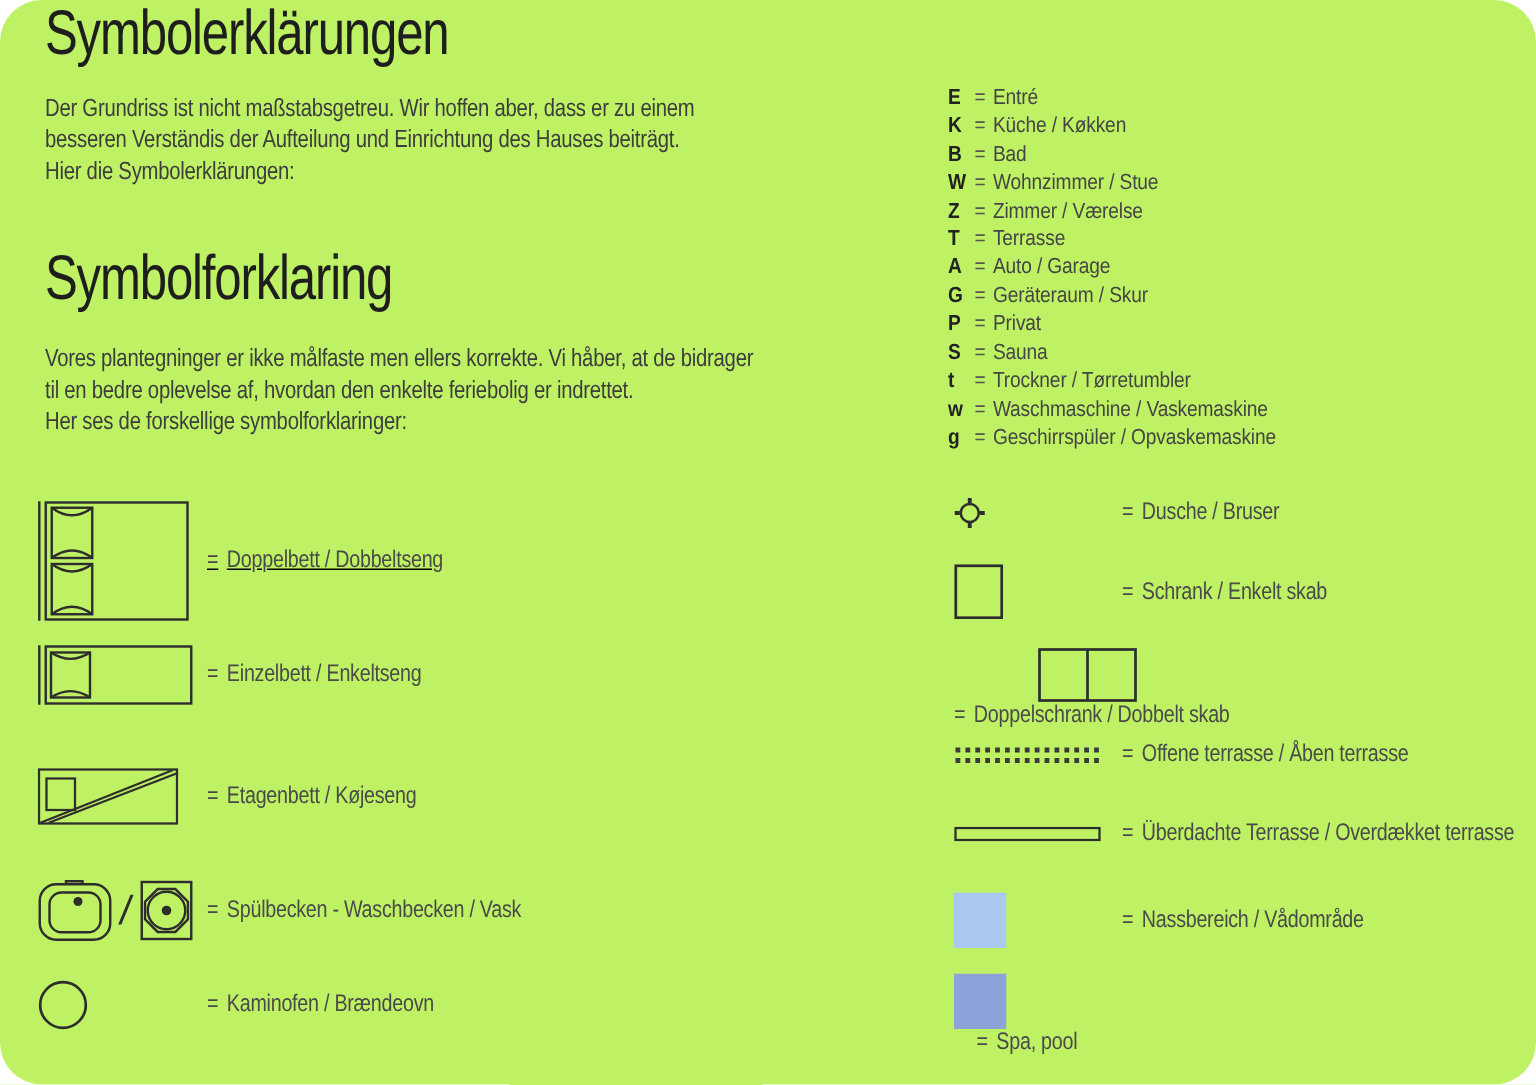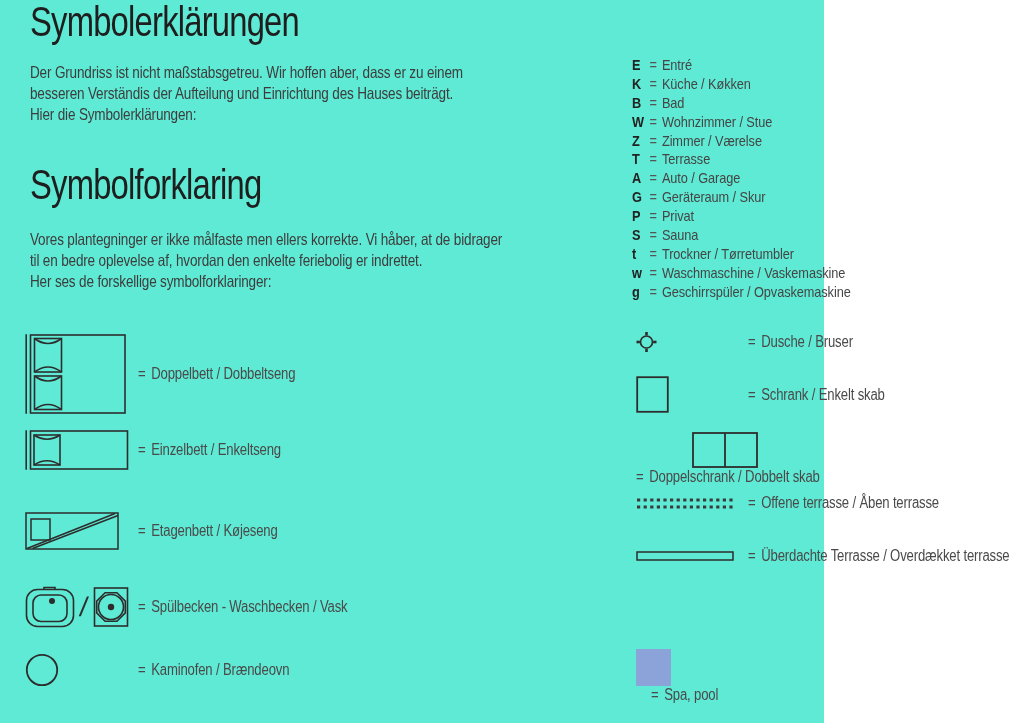--- a/index.html
+++ b/index.html
@@ -1,18 +1,18 @@
 <!DOCTYPE html>
 <html><head>
 <meta charset="utf-8">
 <style>
   * { margin:0; padding:0; box-sizing:border-box; }
   html,body { width:1024px; height:723px; background:#ffffff; overflow:hidden;
               font-family:"Liberation Sans", sans-serif; }
-  .page { position:relative; width:824px; height:723px; background:#5eead4; }
+  .page { position:relative; width:1024px; height:723px; background:#bef264;border-radius:28px; }
 
   .h1 { position:absolute; left:30px; color:#1e1e1e; font-size:42px; font-weight:500;
         letter-spacing:-1px; white-space:nowrap; transform:scaleX(0.78);
         transform-origin:0 0; line-height:1.05; }
   .h1.de { top:0px; }
   .h1.da { top:163px; }
 
   .para { position:absolute; left:30px; color:#3d3d3d; font-size:16.5px;
           line-height:21.2px; white-space:nowrap; transform:scaleX(0.82);
           transform-origin:0 0; letter-spacing:-0.2px; }
@@ -35,21 +35,21 @@
   .sym-row.right .icon-cell { width:112px; }
   .sym-label { white-space:nowrap; color:#4a4a4a; font-size:16px;
                transform:scaleX(0.82); transform-origin:0 50%;
                letter-spacing:-0.2px; }
   .sym-label .eq { margin-right:7px; }
   svg { display:block; }
   .slash { font-size:27px; color:#2d2d2d; font-weight:400; margin:0 5px;
            transform:skewX(-8deg); }
 
   
-  #row-double-bed   { top:334px; height:80px; }
+  #row-double-bed   { top:334px; height:80px;text-decoration:underline; }
   #row-single-bed   { top:430px; height:40px; }
   #row-bunk-bed     { top:512px; height:38px; }
   #row-sink         { top:586px; height:42px; }
   #row-stove        { top:653px; height:34px; }
   #row-shower          { top:331px; height:21px; }
   #row-cabinet         { top:376px; height:37px; }
   #row-double-cabinet  { top:432px; height:36px;flex-direction:column; }
   #row-open-terrace    { top:496px; height:14px; }
   #row-covered-terrace { top:550px; height:12px; }
   #row-wet-area        { top:595px; height:37px; }
@@ -255,20 +255,28 @@
 
   <div class="sym-row right" id="row-covered-terrace">
     <div class="icon-cell">
       <svg width="98" height="10" viewBox="0 0 98 10" fill="none" stroke="#2d2d2d" stroke-width="1.5">
         <rect x="1" y="1" width="96" height="8"></rect>
       </svg>
     </div>
     <div class="sym-label"><span class="eq">=</span><span>Überdachte Terrasse / Overdækket terrasse</span></div>
   </div>
 
+  <div class="sym-row right" id="row-wet-area">
+    <div class="icon-cell">
+      <svg width="35" height="37" viewBox="0 0 35 37">
+        <rect x="0" y="0" width="35" height="37" fill="#a9c9f1"></rect>
+      </svg>
+    </div>
+    <div class="sym-label"><span class="eq">=</span><span>Nassbereich / Vådområde</span></div>
+  </div>
 
   <div class="sym-row right" id="row-spa-pool">
     <div class="icon-cell">
       <svg width="35" height="37" viewBox="0 0 35 37">
         <rect x="0" y="0" width="35" height="37" fill="#8ba3d8"></rect>
       </svg>
     </div>
     <div class="sym-label"><span class="eq">=</span><span>Spa, pool</span></div>
   </div>
 

